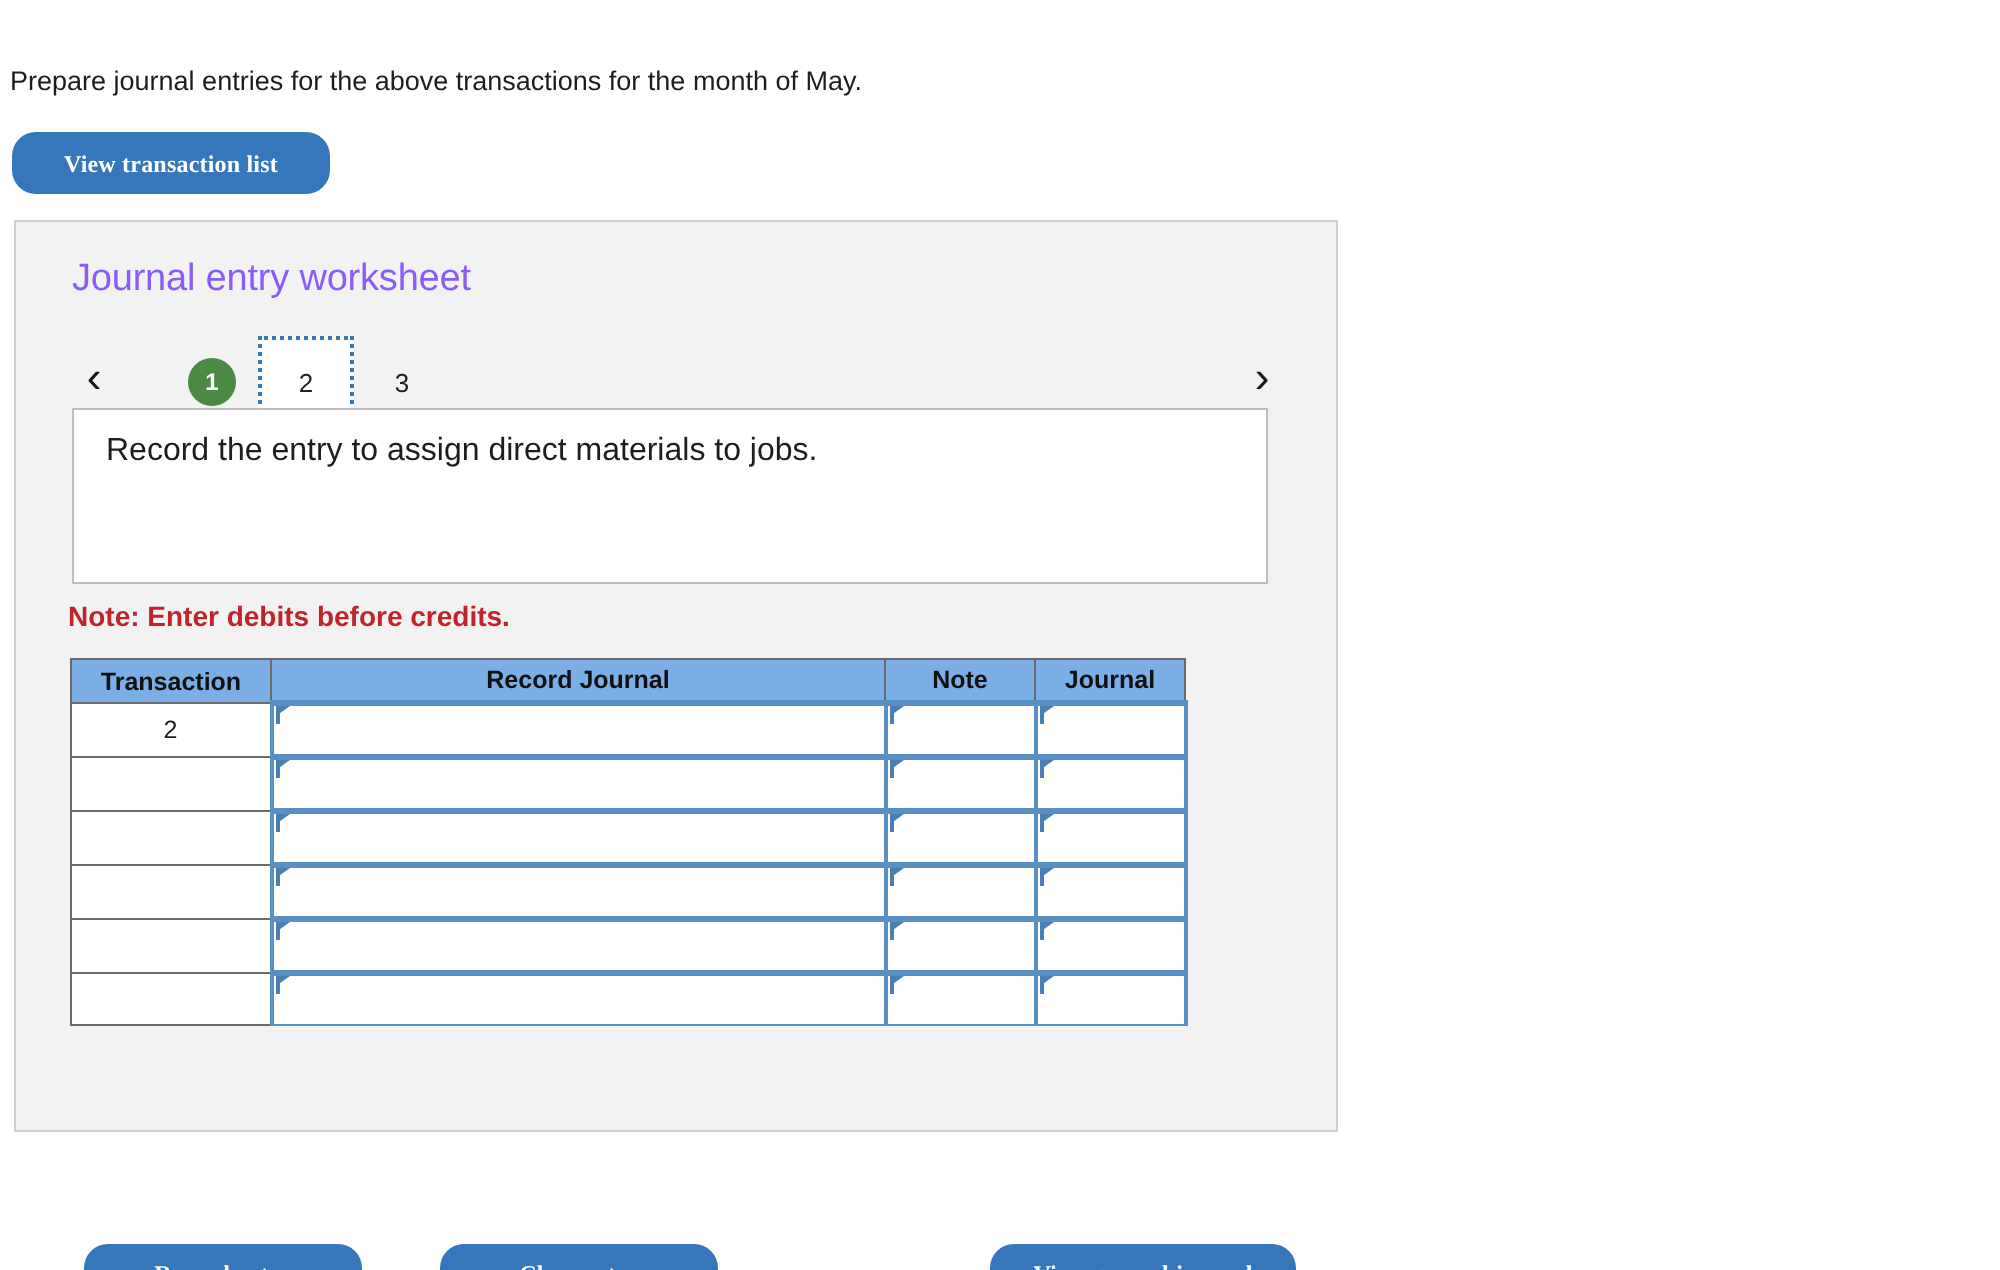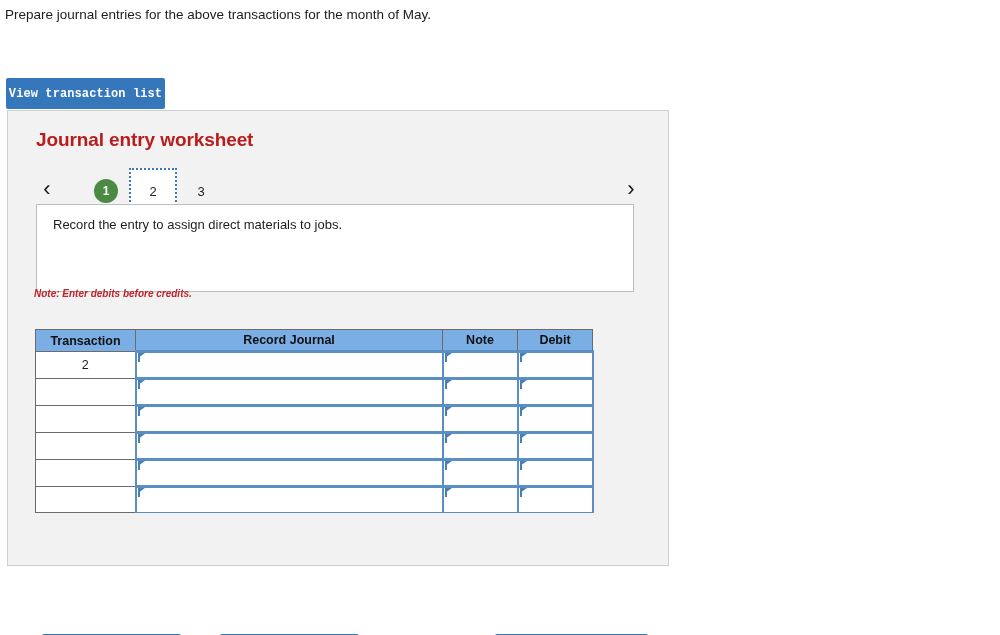--- a/index.html
+++ b/index.html
@@ -14,44 +14,43 @@
     font-family: "Liberation Sans", sans-serif;
     font-size: 13px;
     color: #222222;
     overflow: hidden;
   }
 
   
   .prompt {
     position: absolute;
     left: 5px;
-    top: 7px;
+    top: 33px;
     font-size: 13.5px;
     color: #1d1d1d;
     white-space: nowrap;
   }
 
   
   .btn {
     background: #3677bc;
     color: #ffffff;
     border: none;
-    border-radius: 2px;
-    font-family: Liberation Mono, monospace;
+    border-radius: 12px;
+    font-family: Liberation Serif, serif;
     font-size: 12px;
     font-weight: bold;
     letter-spacing: .1px;
     cursor: pointer;
     padding: 0;
     text-align: center;
     line-height: 1;
     display: flex;
     align-items: center;
     justify-content: center;
-    margin-top: 12px;
   }
 
   .view-transaction-list {
     position: absolute;
     left: 6px;
     top: 66px;
     width: 159px;
     height: 31px;
   }
 
@@ -65,22 +64,22 @@
     background: #f2f2f2;
     border: 1px solid #cfcfcf;
     box-sizing: border-box;
   }
 
   .panel-title {
     position: absolute;
     left: 28px;
     top: 18px;
     font-size: 19px;
-    font-weight: bold;
-    color: #b91c1c;
+    font-weight: normal;
+    color: #8b5cf6;
     letter-spacing: -.1px;
   }
 
   
   .pager {
     position: absolute;
     left: 28px;
     top: 57px;
     width: 606px;
     height: 46px;
@@ -156,32 +155,31 @@
     width: 598px;
     height: 88px;
     background: #ffffff;
     border: 1px solid #bdbdbd;
     box-sizing: border-box;
   }
   .instruction-text {
     position: absolute;
     left: 16px;
     top: 12px;
-    font-size: 13px;
+    font-size: 16px;
     color: #1d1d1d;
   }
 
   .note {
     position: absolute;
     left: 26px;
-    top: 177px;
-    font-size: 10px;
+    top: 189px;
+    font-size: 14px;
     color: #c0232b;
     font-weight: bold;
-    font-style: italic;
   }
 
   
   .journal {
     position: absolute;
     left: 27px;
     top: 218px;
     border-collapse: collapse;
     table-layout: fixed;
     padding-left: 26px;
@@ -311,21 +309,21 @@
       <col class="col-transaction">
       <col class="col-journal">
       <col class="col-debit">
       <col class="col-credit">
     </colgroup>
     <thead>
       <tr>
         <th>Transaction</th>
         <th>Record Journal</th>
         <th>Note</th>
-        <th>Debit</th>
+        <th>Journal</th>
       </tr>
     </thead>
     <tbody>
       <tr>
         <td class="cell-transaction">2</td>
         <td class="cell-input">
           <span class="flag"></span>
         </td>
         <td class="cell-input">
           <span class="flag"></span>

